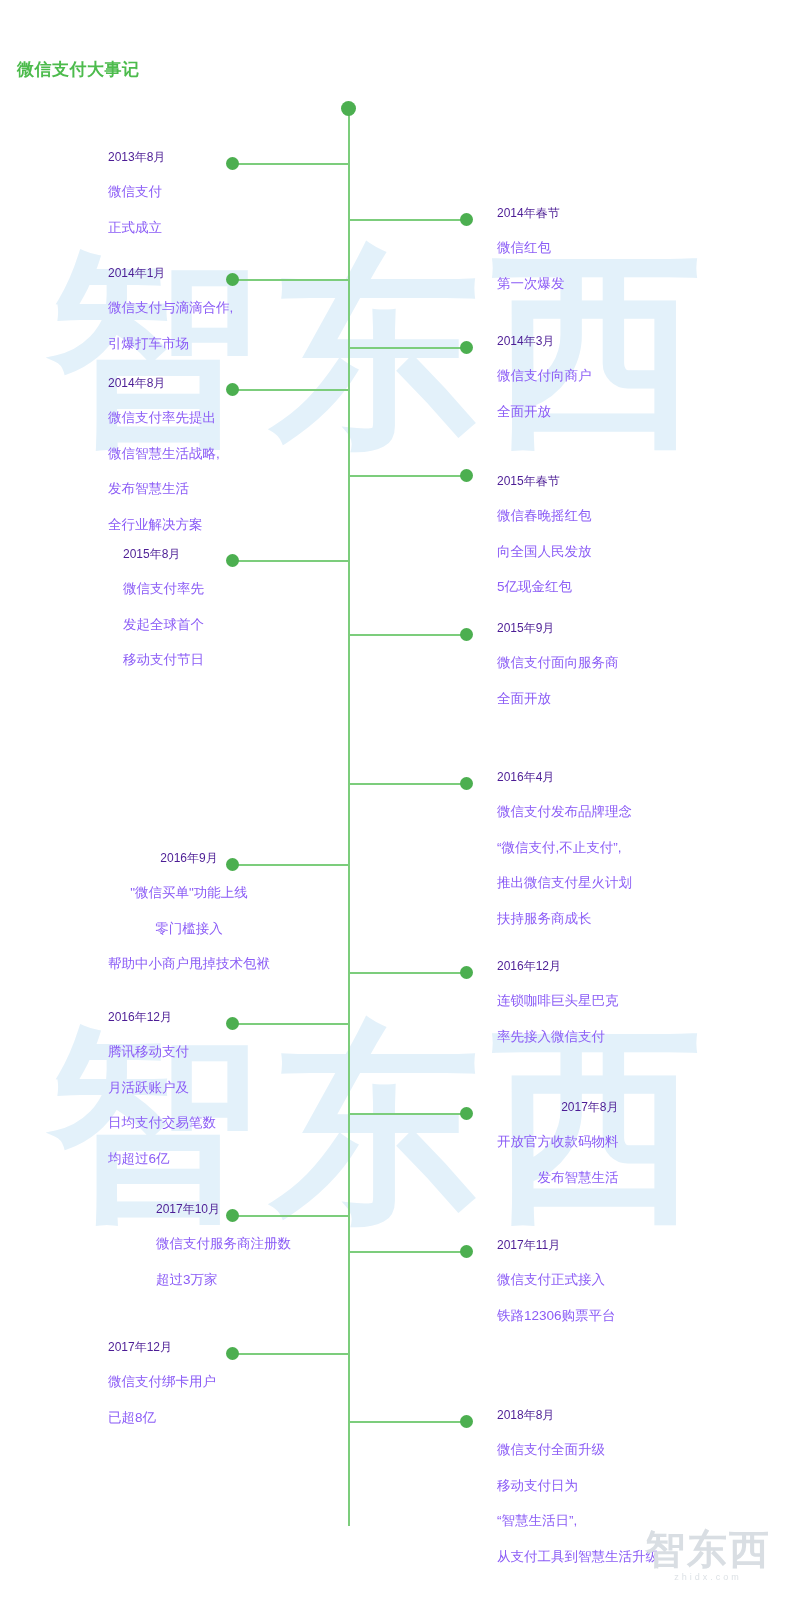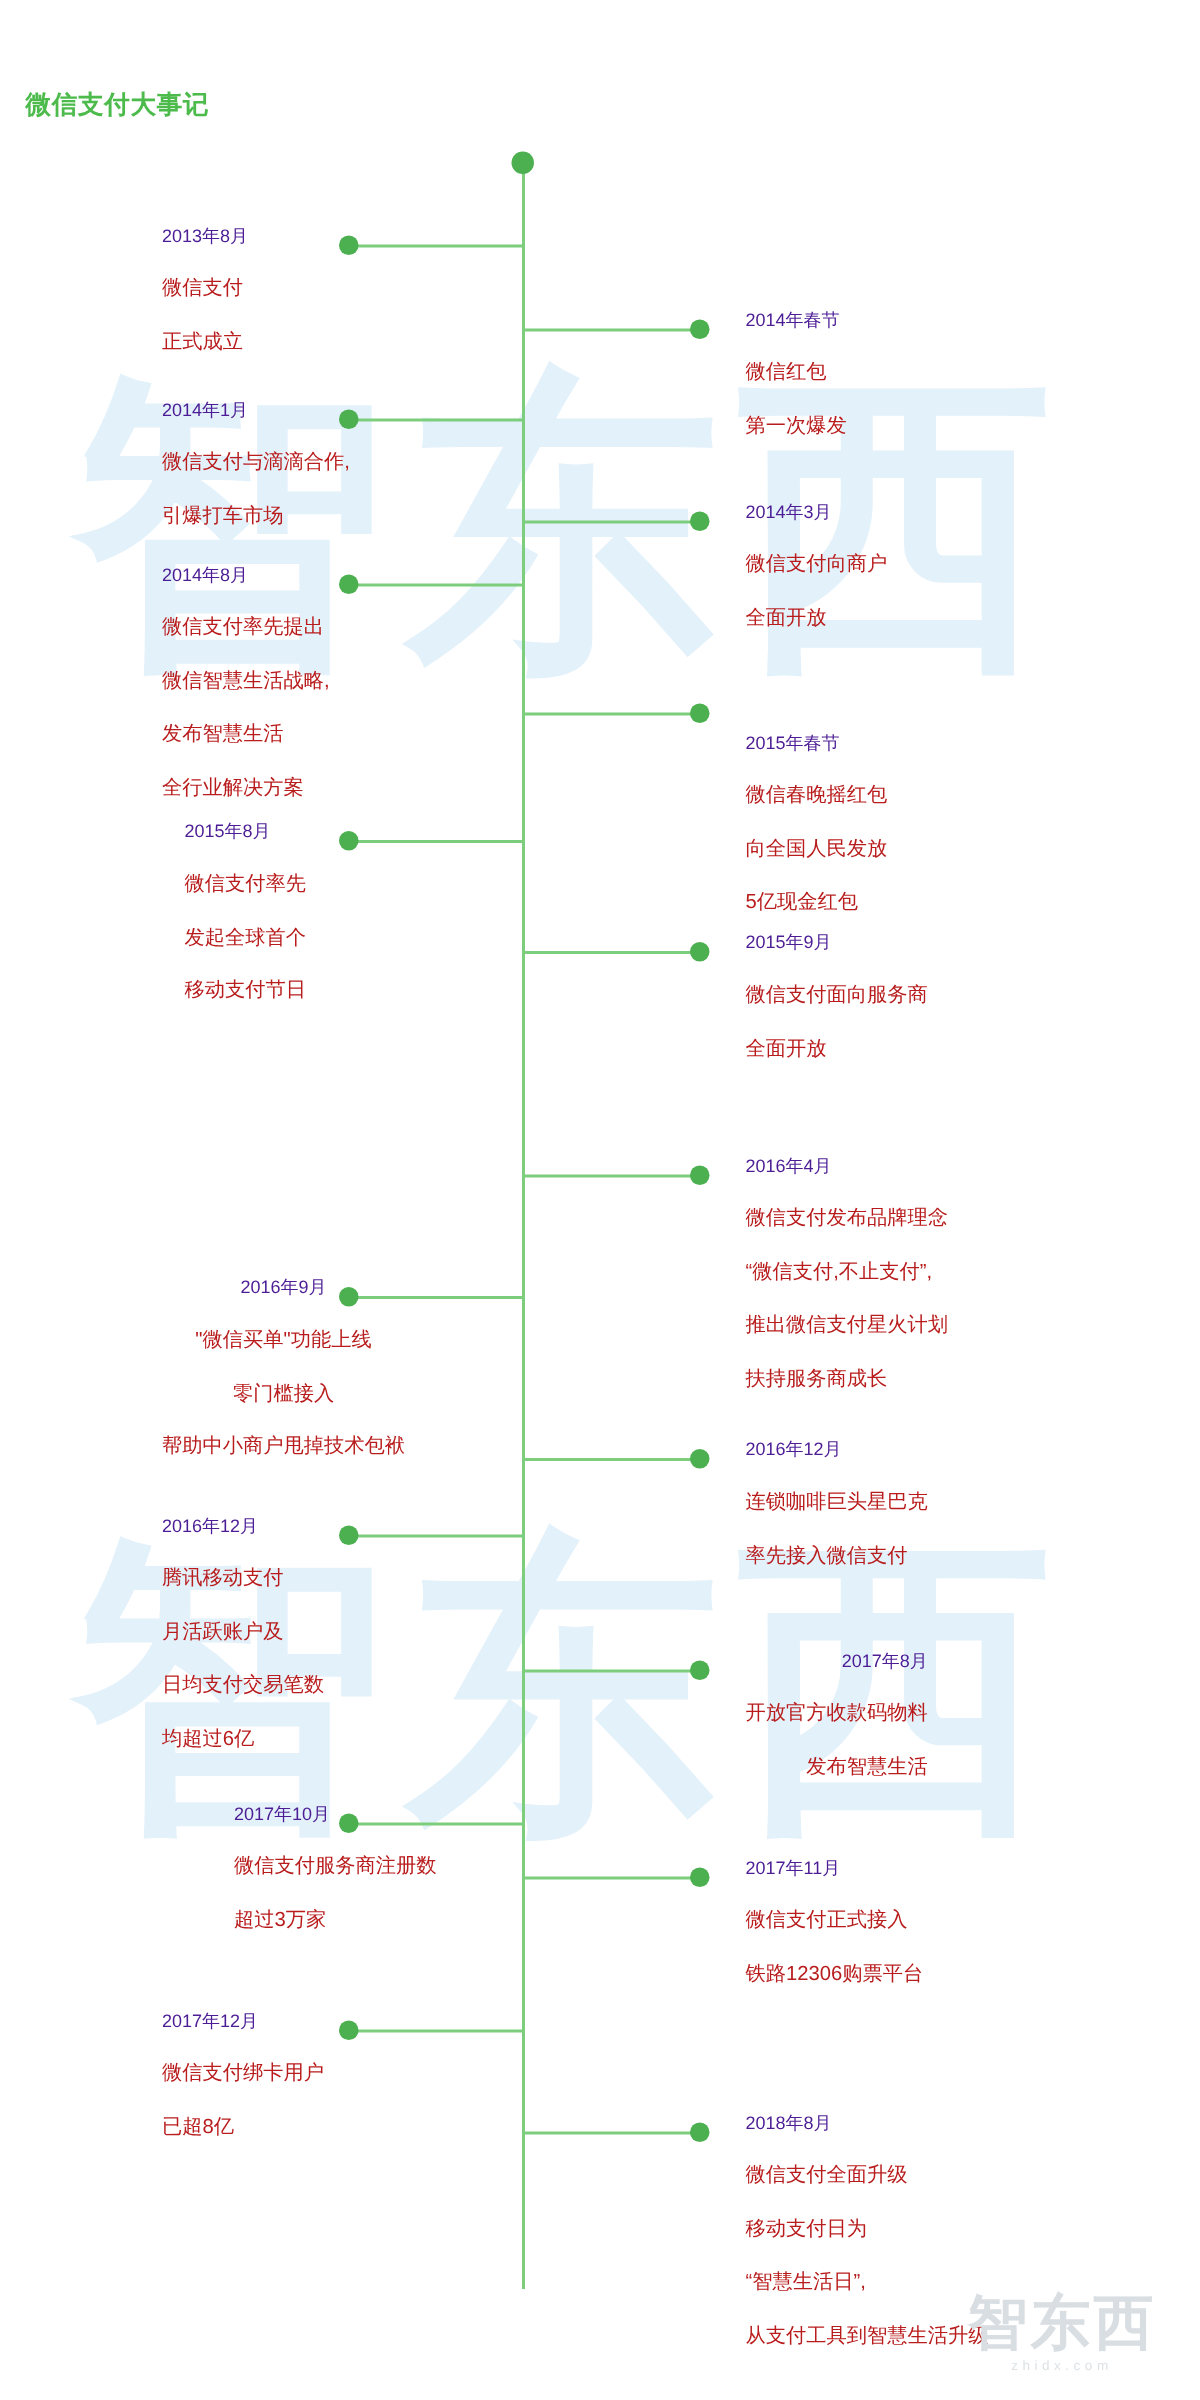--- a/index.html
+++ b/index.html
@@ -112,21 +112,21 @@
   }
   .event .date {
     font-size: 12px;
     color: #4c1d95;
     line-height: 1;
     margin-bottom: 22px;
     white-space: nowrap;
   }
   .event .line {
     font-size: 13.5px;
-    color: #b91c1c;
+    color: #8b5cf6;
     line-height: 1;
     margin-bottom: 22px;
     white-space: nowrap;
   }
   .event .line:last-child { margin-bottom: 0; }
   .event.left { text-align: left; }
   .event.right { text-align: left; }
 </style>
 </head>
 <body>
@@ -176,21 +176,21 @@
       <div class="dot" style="left: 226px; top: 383px;"></div>
       <div class="event left" style="left: 108px; top: 377px;">
         <div class="date">2014年8月</div>
         <div class="line">微信支付率先提出</div>
         <div class="line">微信智慧生活战略,</div>
         <div class="line">发布智慧生活</div>
         <div class="line">全行业解决方案</div>
       </div>
       <div class="conn" style="left: 349px; top: 475px; width: 115px;"></div>
       <div class="dot" style="left: 460px; top: 469px;"></div>
-      <div class="event right" style="left: 497px; top: 489px;">
+      <div class="event right" style="left: 497px; top: 475px;">
         <div class="date">2015年春节</div>
         <div class="line">微信春晚摇红包</div>
         <div class="line">向全国人民发放</div>
         <div class="line">5亿现金红包</div>
       </div>
       <div class="conn" style="left: 235px; top: 560px; width: 114px;"></div>
       <div class="dot" style="left: 226px; top: 554px;"></div>
       <div class="event left" style="left: 123px; top: 548px;">
         <div class="date">2015年8月</div>
         <div class="line">微信支付率先</div>

